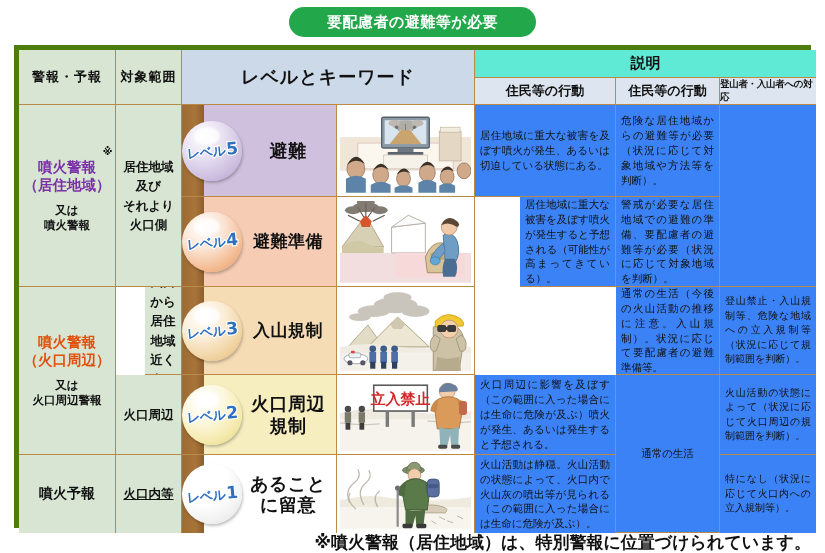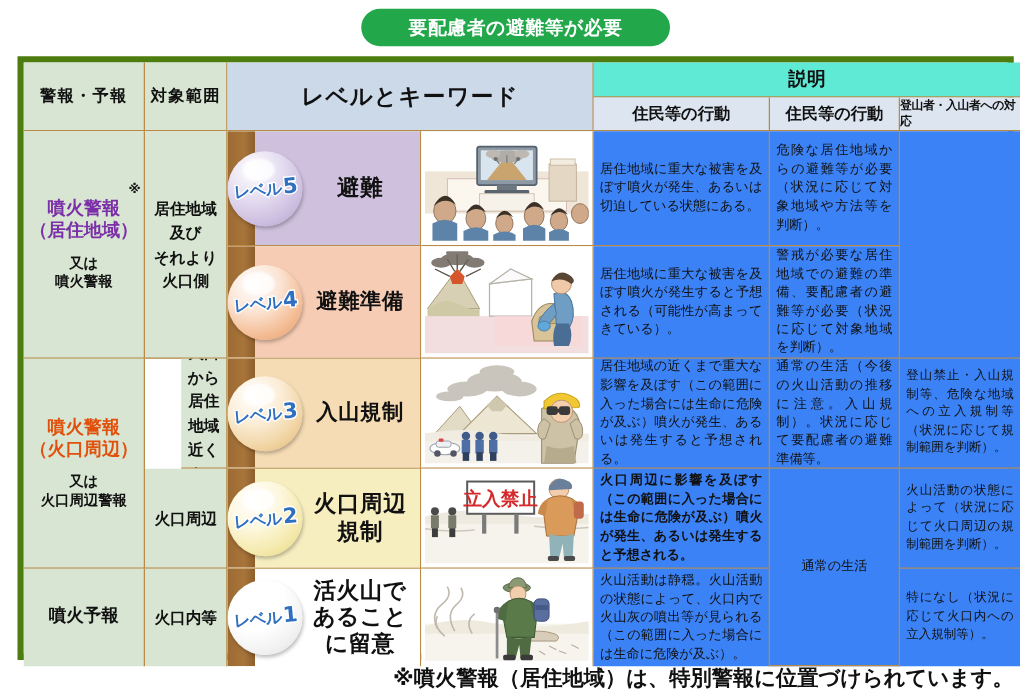--- a/index.html
+++ b/index.html
@@ -260,21 +260,21 @@
     <div class="cell scope-cell" style="grid-column:2/3; grid-row:5/6;margin-left:29px;">
       <div>
         <div>火口から</div>
         <div>居住地域</div>
         <div>近くまで</div>
       </div>
     </div>
 
     <div class="cell scope-cell" style="grid-column:2/3; grid-row:6/7;">火口周辺</div>
 
-    <div class="cell scope-cell nobb" style="grid-column:2/3; grid-row:7/8;">火口内等</div>
+    <div class="cell scope-cell nobb" style="grid-column:2/3; grid-row:7/8;text-decoration:underline;">火口内等</div>
 
     <div class="cell lvl-cell tint-l5" style="grid-column:3/4; grid-row:3/4;">
       <div class="lvl-brown-strip"></div>
       <div class="lvl-body">
         <div class="badge" style="background:radial-gradient(circle at 34% 26%, #ffffff 0%, #e4dcf0 40%, #cdbfe0 70%, #b3a3cc 100%);">
           <span class="badge-text">
             <span>レベル</span><span class="num">5</span>
           </span>
         </div>
         <div class="keyword">避難</div>
@@ -367,21 +367,21 @@
         <rect x="92" y="52" width="18" height="6" rx="2" fill="#c8b184" stroke="#9d8a63" stroke-width="0.8"></rect>
         <path d="M104 34 q10 -4 14 6 q4 12 -2 22 l-10 -2 Z" fill="#6f9dc4" stroke="#4d7characters" stroke-width="0"></path>
         <path d="M104 34 q10 -4 14 6 q4 12 -2 22 l-10 -2 Z" fill="#6f9dc4" stroke="#4d7a9e" stroke-width="0.9"></path>
         <circle cx="110" cy="26" r="8" fill="#f0c9a8" stroke="#b89070" stroke-width="0.8"></circle>
         <path d="M102 24 q6 -12 16 -4 q4 4 0 6 q-8 -6 -16 -2Z" fill="#5a4634"></path>
         <path d="M104 42 q-8 6 -12 14 q-2 5 4 4 q6 -2 10 -10Z" fill="#6f9dc4" stroke="#4d7a9e" stroke-width="0.8"></path>
         <path d="M116 58 q4 10 0 18 l-12 0 q-2 -10 2 -18Z" fill="#4a6d93"></path>
         <ellipse cx="96" cy="60" rx="5" ry="4" fill="#5fa8d8" stroke="#3f7ca8" stroke-width="0.7"></ellipse>
       </svg>
     </div>
-    <div class="cell desc-cell" style="grid-column:5/6; grid-row:4/5;">
+    <div class="cell desc-cell" style="grid-column:5/6; grid-row:4/5;margin-left:45px;">
       <div class="txt">居住地域に重大な被害を及ぼす噴火が発生すると予想される（可能性が高まってきている）。</div>
     </div>
     <div class="cell desc-cell" style="grid-column:6/7; grid-row:4/5;">
       <div class="txt">警戒が必要な居住地域での避難の準備、要配慮者の避難等が必要（状況に応じて対象地域を判断）。</div>
     </div>
 
     <div class="cell lvl-cell tint-l3" style="grid-column:3/4; grid-row:5/6;">
       <div class="lvl-brown-strip"></div>
       <div class="lvl-body">
         <div class="badge" style="background:radial-gradient(circle at 34% 26%, #ffffff 0%, #fbedd6 38%, #f0d29f 72%, #d9b678 100%);">
@@ -435,23 +435,20 @@
           <circle cx="110" cy="38" r="9" fill="#f3cfae" stroke="#bb9272" stroke-width="0.8"></circle>
           <rect x="98" y="34" width="9" height="7" rx="2" fill="#3a3a3a"></rect>
           <rect x="108" y="34" width="9" height="7" rx="2" fill="#3a3a3a"></rect>
           <rect x="106" y="36" width="3" height="3" fill="#3a3a3a"></rect>
           <path d="M96 44 q-6 4 -5 12 q1 6 6 4 l4 -12Z" fill="#cdc2a6" stroke="#9a8f73" stroke-width="0.8"></path>
           <path d="M122 44 q6 4 5 12 q-1 6 -6 4 l-4 -12Z" fill="#cdc2a6" stroke="#9a8f73" stroke-width="0.8"></path>
           <path d="M98 66 q10 4 22 0 l2 14 l-26 0Z" fill="#b7ab8e"></path>
         </g>
       </svg>
     </div>
-    <div class="cell desc-cell" style="grid-column:5/6; grid-row:5/6;">
-      <div class="txt">居住地域の近くまで重大な影響を及ぼす（この範囲に入った場合には生命に危険が及ぶ）噴火が発生、あるいは発生すると予想される。</div>
-    </div>
     <div class="cell desc-cell" style="grid-column:6/7; grid-row:5/6;">
       <div class="txt">通常の生活（今後の火山活動の推移に注意。入山規制）。状況に応じて要配慮者の避難準備等。</div>
     </div>
     <div class="cell desc-cell desc-narrow nobr" style="grid-column:7/8; grid-row:5/6;">
       <div class="txt">登山禁止・入山規制等、危険な地域への立入規制等（状況に応じて規制範囲を判断）。</div>
     </div>
 
     <div class="cell lvl-cell tint-l2" style="grid-column:3/4; grid-row:6/7;">
       <div class="lvl-brown-strip"></div>
       <div class="lvl-body">
@@ -492,40 +489,39 @@
           <path d="M5 20 q10 -5 20 0 q5 3 4 14 l-3 16 l-22 0 l-2 -16 q-1 -11 3 -14Z" fill="#d99a5a" stroke="#a7703a" stroke-width="0.8"></path>
           <path d="M24 20 q8 2 9 10 l-6 2 Z" fill="#c98a4c"></path>
           <path d="M5 20 q-7 3 -8 12 l6 2 Z" fill="#c98a4c"></path>
           <path d="M6 48 q10 4 20 0 l-1 20 l-7 0 l-1 -12 l-3 12 l-7 0Z" fill="#8fb3b8"></path>
           <rect x="5" y="66" width="9" height="4" rx="1.5" fill="#4a4a4a"></rect>
           <rect x="18" y="66" width="9" height="4" rx="1.5" fill="#4a4a4a"></rect>
           <rect x="26" y="22" width="8" height="14" rx="3" fill="#c06a4a"></rect>
         </g>
       </svg>
     </div>
-    <div class="cell desc-cell" style="grid-column:5/6; grid-row:6/7;font-weight:bold;">
+    <div class="cell desc-cell" style="grid-column:5/6; grid-row:6/7;">
       <div class="txt">火口周辺に影響を及ぼす（この範囲に入った場合には生命に危険が及ぶ）噴火が発生、あるいは発生すると予想される。</div>
     </div>
     <div class="cell desc-cell center" style="grid-column:6/7; grid-row:6/8;">
       <div class="txt">通常の生活</div>
     </div>
     <div class="cell desc-cell desc-narrow nobr" style="grid-column:7/8; grid-row:6/7;">
       <div class="txt">火山活動の状態によって（状況に応じて火口周辺の規制範囲を判断）。</div>
     </div>
 
     <div class="cell lvl-cell tint-l1 nobb" style="grid-column:3/4; grid-row:7/8;">
       <div class="lvl-brown-strip"></div>
       <div class="lvl-body">
         <div class="badge" style="background:radial-gradient(circle at 34% 26%, #ffffff 0%, #ffffff 42%, #f1f1f1 72%, #d8d8d8 100%);">
           <span class="badge-text">
             <span>レベル</span><span class="num">1</span>
           </span>
         </div>
         <div class="keyword">
-          <div>活火山で</div>
           <div>あること</div>
           <div>に留意</div>
         </div>
       </div>
     </div>
     <div class="cell ill-cell nobb" style="grid-column:4/5; grid-row:7/8;">
       <svg width="132" height="70" viewBox="0 0 132 70">
         <rect x="0" y="0" width="132" height="70" fill="#fff"></rect>
         <rect x="0" y="40" width="132" height="30" fill="#f7f4ee"></rect>
         <path d="M0 42 q26 -8 52 -3 q34 7 80 -1 L132 48 L0 48Z" fill="#efeade"></path>

